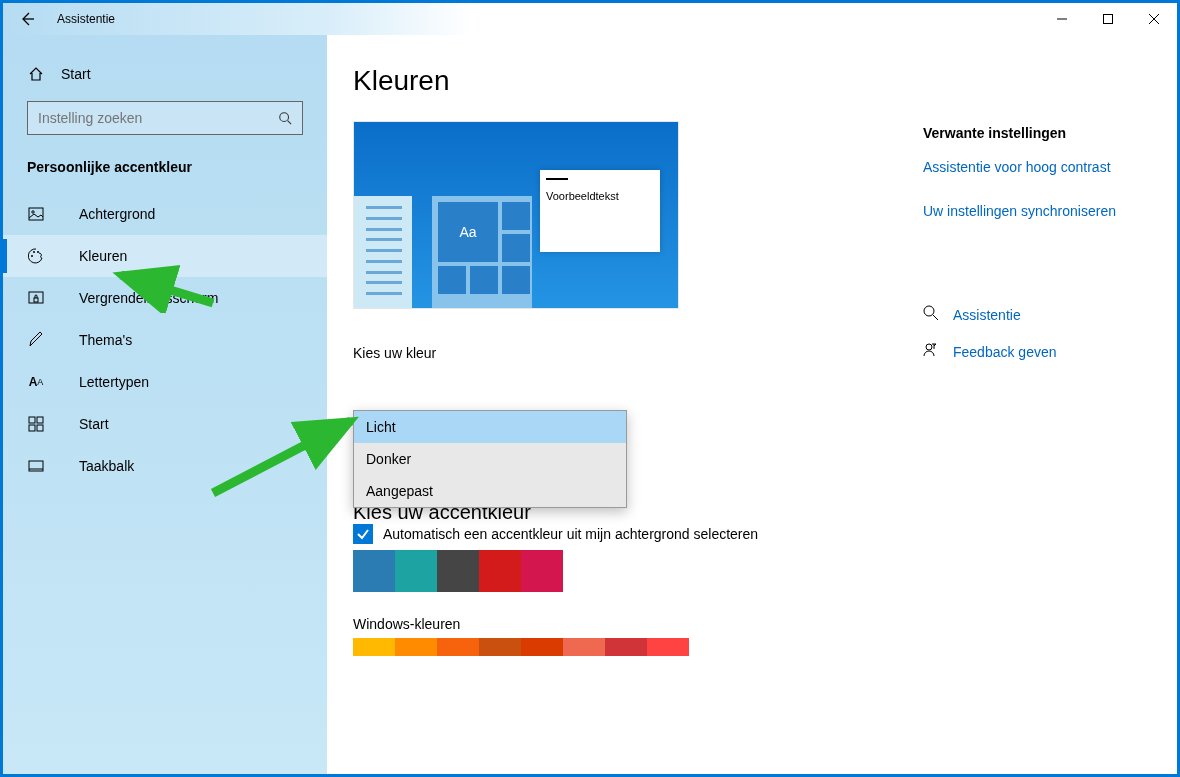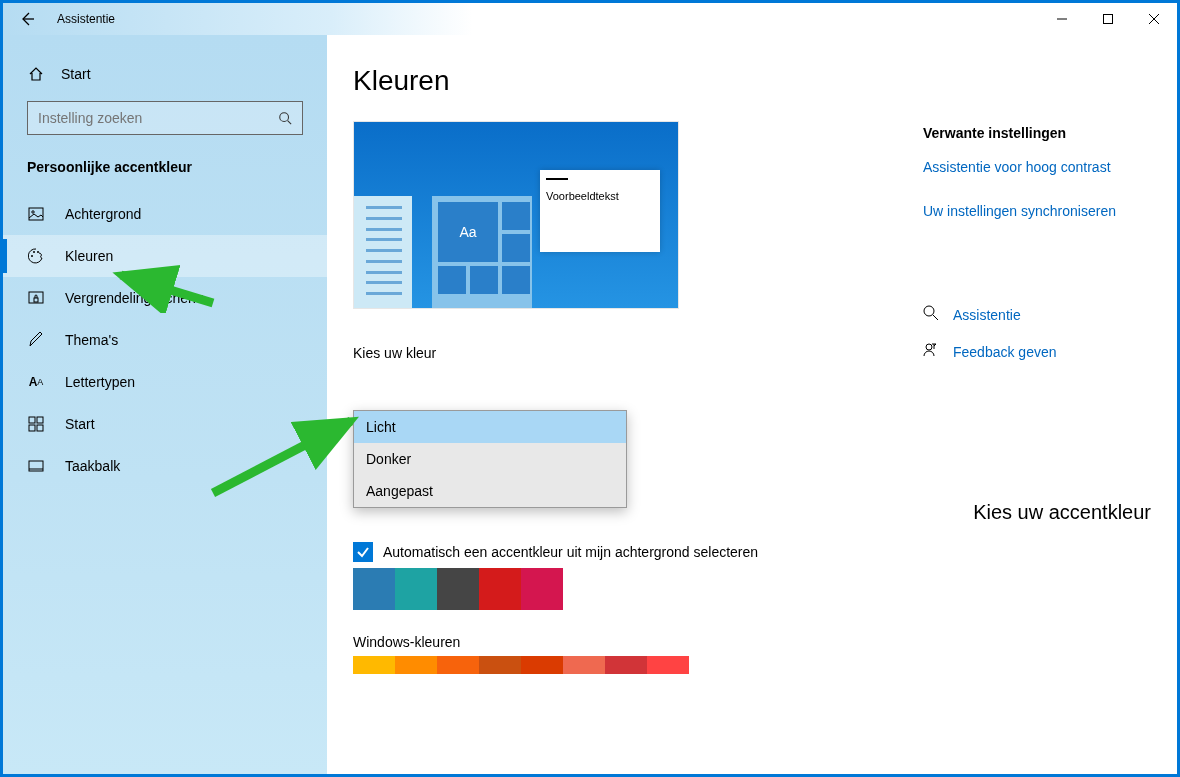--- a/index.html
+++ b/index.html
@@ -16,21 +16,21 @@
   .win-btn svg { stroke:#000; }
 
   
   .main { display:flex; height: calc(100% - 32px); }
   .sidebar { width: 324px; background: linear-gradient(to bottom,#b5dcf2,#bfe2f4 60%,#c8e8f7); padding-top: 22px; }
   .home-row { display:flex; align-items:center; gap:16px; padding: 8px 24px 18px 24px; cursor:pointer;}
   .search-wrap { padding: 0 24px 16px 24px; }
   .search { width: 100%; height: 34px; border: 1px solid #666; background: rgba(255,255,255,0.25); display:flex; align-items:center; padding: 0 10px; justify-content:space-between;}
   .search input { border:none; background:transparent; outline:none; font-size:14px; flex:1; }
   .section-title { padding: 8px 24px 18px 24px; font-weight:600; }
-  .nav-item { display:flex; align-items:center; gap:20px; padding: 12px 24px; cursor:pointer; position:relative;}
+  .nav-item { display:flex; align-items:center; gap:34px; padding: 12px 24px; cursor:pointer; position:relative;}
   .nav-item.active { background: rgba(255,255,255,0.35); }
   .nav-item.active::before { content:""; position:absolute; left:0; top:4px; bottom:4px; width:4px; background:#0078d7; }
   .nav-icon { width:18px; height:18px; display:flex; align-items:center; justify-content:center;}
 
   
   .content { flex:1; padding: 30px 26px 0 26px; position:relative; overflow:hidden;}
   .page-title { font-size: 28px; font-weight: 400; margin-bottom: 24px;}
   .preview { width: 326px; height: 188px; background: linear-gradient(to bottom,#0a6ec9,#2594e3); border:1px solid #e6e6e6; position:relative; overflow:hidden;}
   .preview-left { position:absolute; left:0; bottom:0; width:58px; height:112px; background:#cde9f6; }
   .preview-strip { position:absolute; left:12px; bottom:10px; width:36px; height:92px; display:flex; flex-direction:column; justify-content:space-between;}
@@ -41,21 +41,21 @@
   .tile-s2{position:absolute;left:38px;top:70px;width:28px;height:28px;background:#2a7fc9;}
   .tile-s3{position:absolute;left:70px;top:6px;width:28px;height:28px;background:#2a7fc9;}
   .tile-s4{position:absolute;left:70px;top:38px;width:28px;height:28px;background:#2a7fc9;}
   .tile-s5{position:absolute;left:70px;top:70px;width:28px;height:28px;background:#2a7fc9;}
   .preview-window { position:absolute; right:18px; top:48px; width:120px; height:82px; background:#fff; box-shadow:0 0 6px rgba(0,0,0,0.2);}
   .preview-window-bar{height:18px;display:flex;align-items:center;padding-left:6px;}
   .preview-window-bar span{display:block;width:22px;height:2px;background:#000;}
   .preview-window-text{font-size:11px;padding:2px 6px;}
 
   .label { margin-top: 36px; margin-bottom: 8px;}
-  .subheading { font-size:20px; font-weight:400; margin-top: 42px; margin-bottom:18px;text-align:right;}
+  .subheading { font-size:20px; font-weight:400; margin-top: 42px; }
   .dropdown-open { position:absolute; left:26px; top: 375px; width:274px; border:1px solid #9a9a9a; background:#e8e8e8; box-shadow:0 4px 12px rgba(0,0,0,0.25);}
   .dropdown-option { padding: 8px 12px; cursor:pointer;}
   .dropdown-option.selected { background:#a9d7f5;}
   .toggle-row { display:flex; align-items:center; gap:12px; margin-top:78px;}
   .toggle { width:44px; height:20px; border-radius:10px; background:#0078d7; position:relative;}
   .toggle::after{content:"";position:absolute;right:3px;top:3px;width:14px;height:14px;border-radius:50%;background:#fff;}
   .check-row { display:flex; align-items:center; gap:10px;}
   .checkbox { width:20px; height:20px; background:#0078d7; display:flex; align-items:center; justify-content:center;}
   .swatch-row { display:flex; margin-top:6px;}
   .swatch { width:42px; height:42px;}

